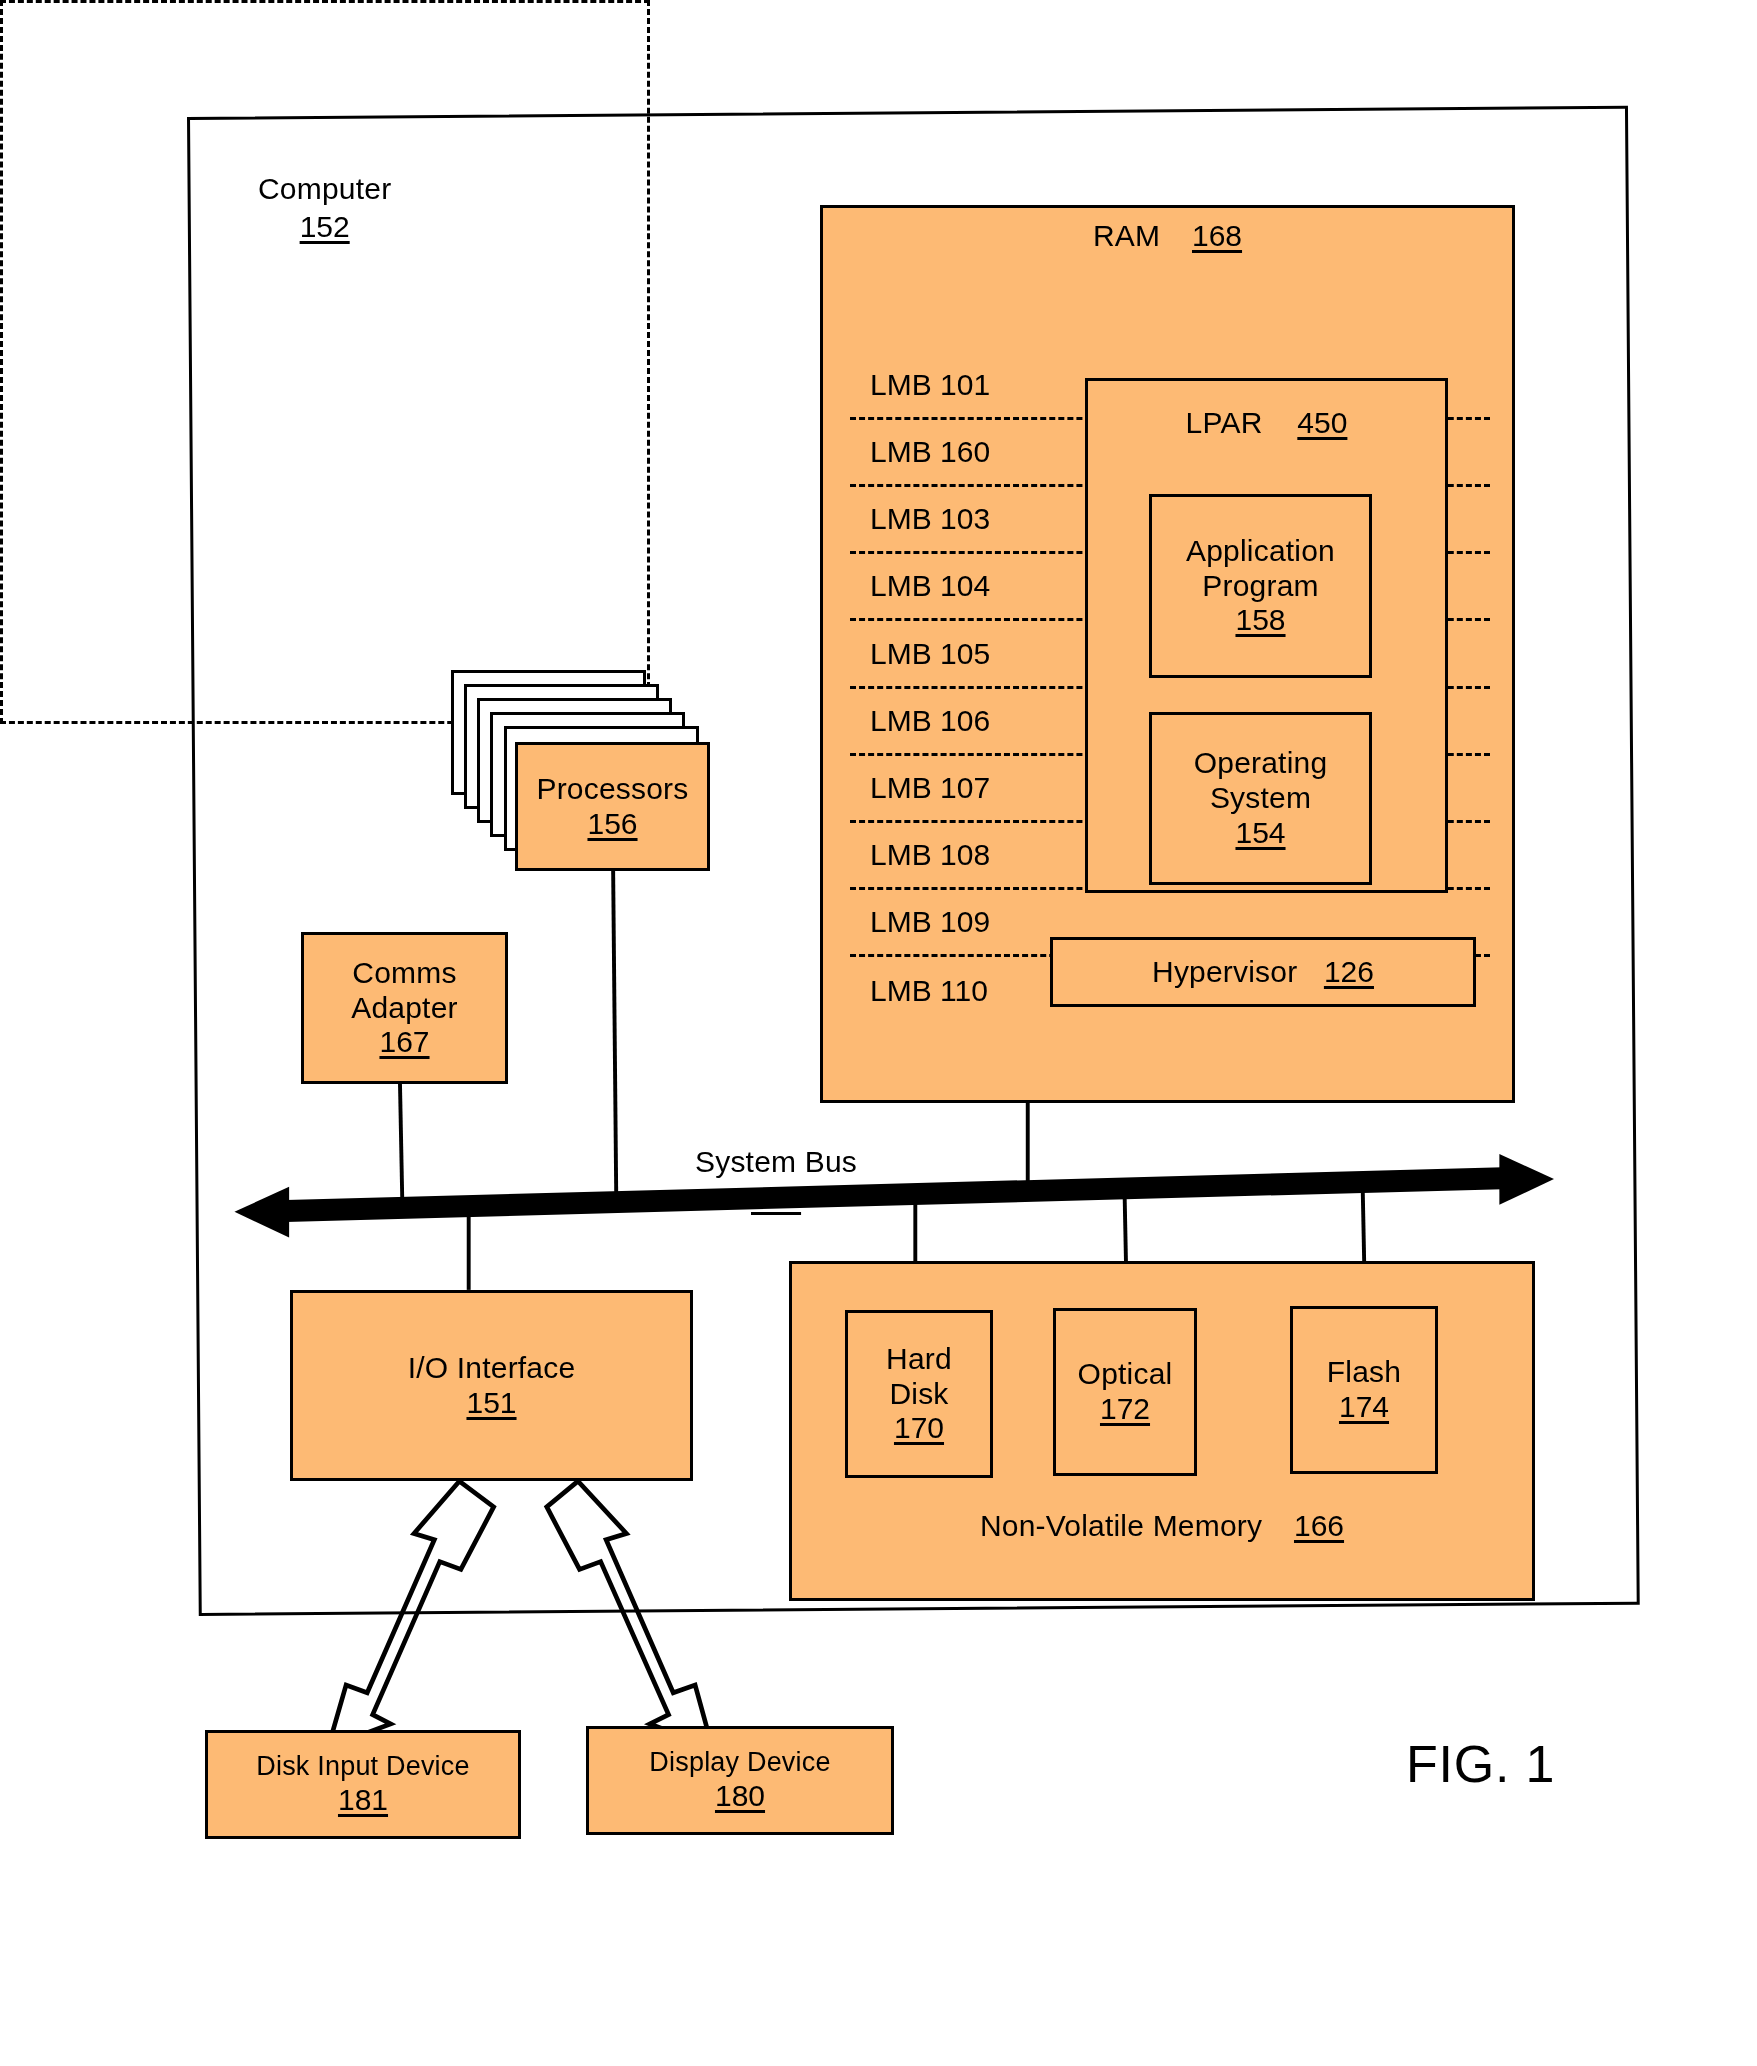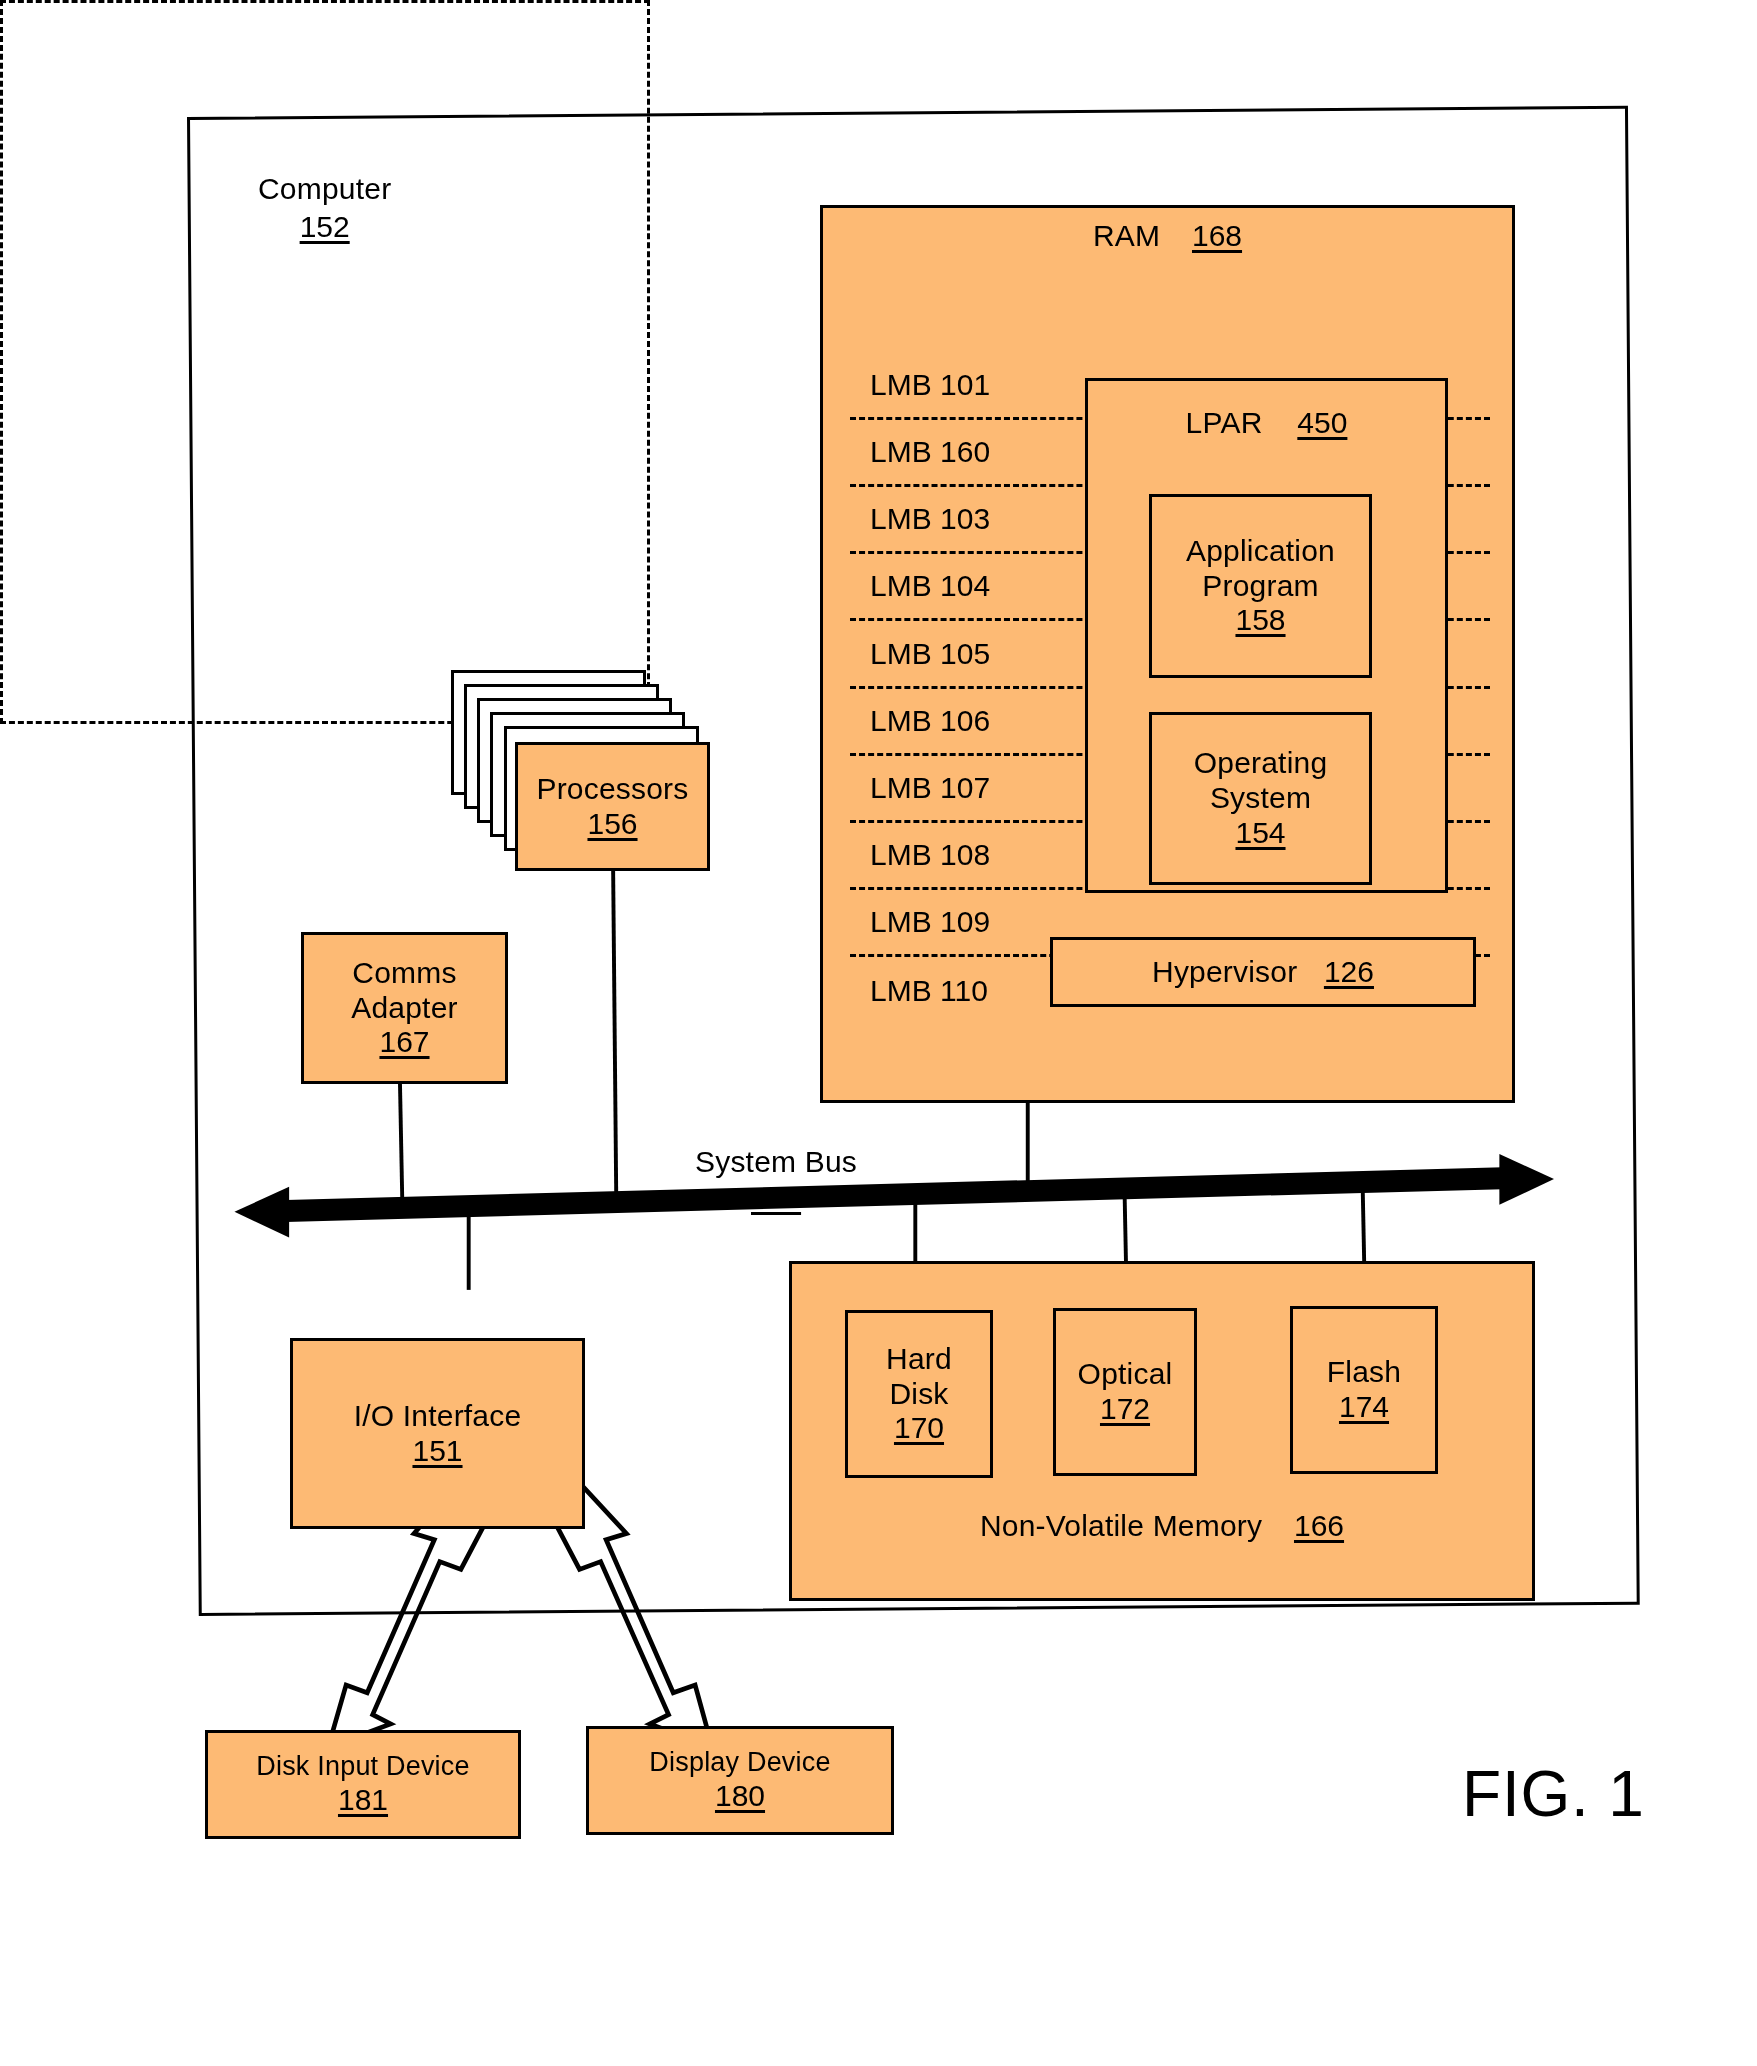--- a/index.html
+++ b/index.html
@@ -84,36 +84,36 @@
     border:3.1px solid #000;background:#fff;box-sizing:border-box;
   }
   #proc-front{
     left:515px;top:742px;width:195px;height:129px;
   }
 
   
   #comms-box{left:301px;top:932px;width:207px;height:152px;}
 
   
-  #io-box{left:290px;top:1290px;width:295px;height:191px;margin-top:48px;}
+  #io-box{left:290px;top:1290px;width:403px;height:191px;}
 
   
   #nvm-box{left:789px;top:1261px;width:746px;height:340px;}
   #nvm-title{position:absolute;left:789px;top:1507px;width:746px;
     text-align:center;font-size:32px;}
   #hd-box{left:845px;top:1310px;width:148px;height:168px;}
   #opt-box{left:1053px;top:1308px;width:144px;height:168px;}
   #flash-box{left:1290px;top:1306px;width:148px;height:168px;}
 
   
   #uid-box{left:205px;top:1730px;width:316px;height:109px;}
   #dd-box{left:586px;top:1726px;width:308px;height:109px;}
 
   
-  #fig-caption{position:absolute;left:1462px;top:1734px;font-size:64px;letter-spacing:0.8px;margin-top:23px;}
+  #fig-caption{position:absolute;left:1406px;top:1734px;font-size:52px;letter-spacing:0.8px;}
 
   
   #wires{position:absolute;left:0;top:0;width:1758px;height:2066px;pointer-events:none;}
   #bus-label{position:absolute;left:695px;top:1144px;text-align:center;font-size:31px;line-height:1.2;}
 </style>
 </head>
 <body>
 
 <div id="page">
 

